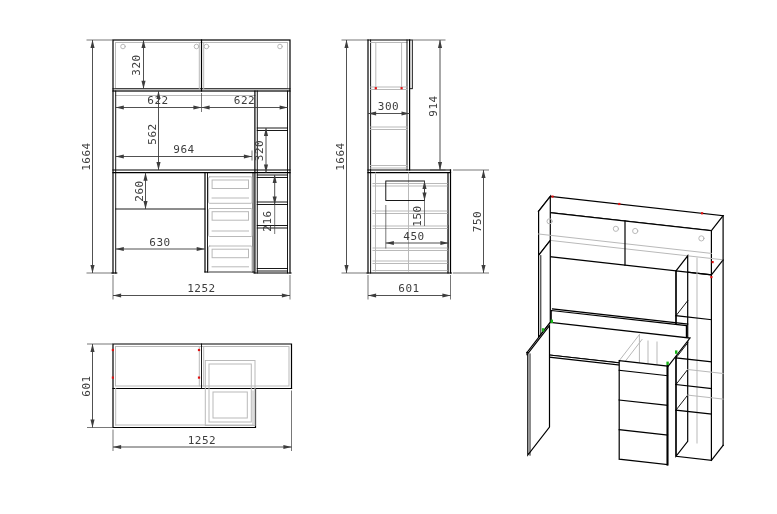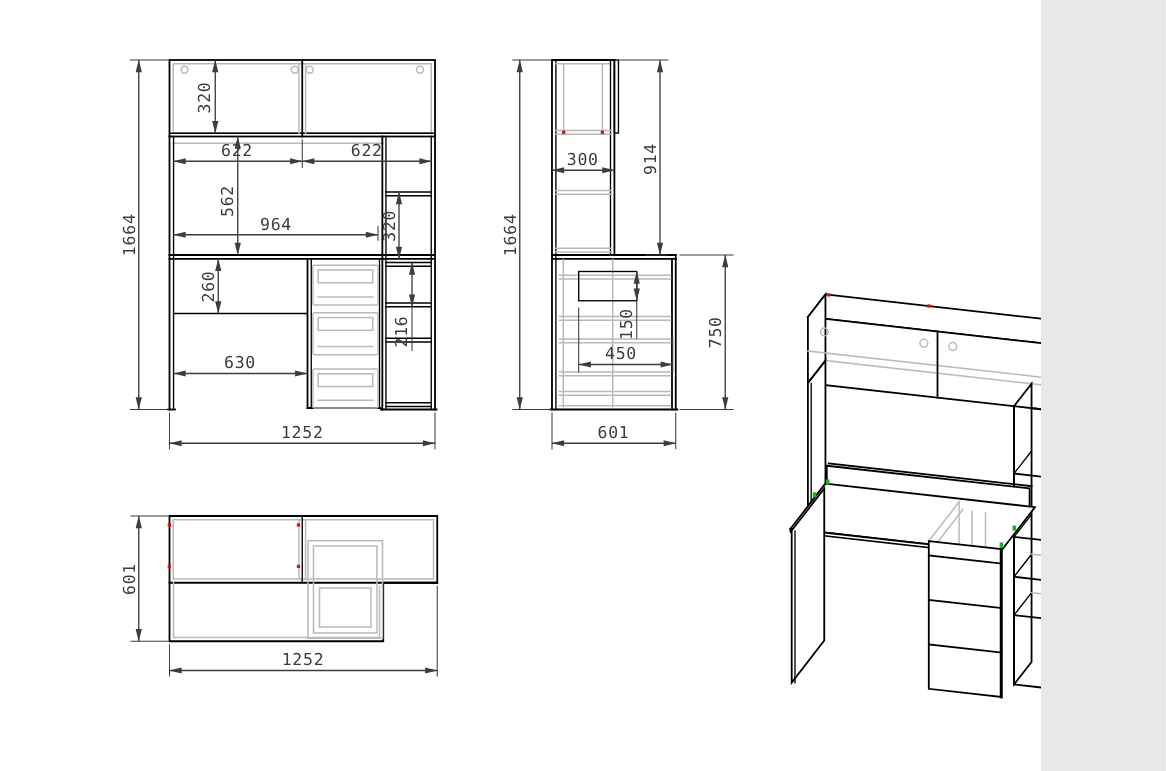--- a/index.html
+++ b/index.html
@@ -1,17 +1,17 @@
 <!DOCTYPE html>
 <html style="--outline: #000000; --hidden: #b9b9b9; --dimension: #3d3d3d; --accent-red: #e01010; --accent-green: #18b418; --background: #ffffff;"><head>
 <meta charset="utf-8">
 <style>
   html,body{margin:0;padding:0;background:#e8e8e8;}
   .canvas{
-    width:694px;height:514px;
+    width:777px;height:514px;
     background:var(--background,#ffffff);
     position:relative;overflow:hidden;
     font-family:"DejaVu Sans Mono","Liberation Mono",monospace;
   }
   svg{display:block}
   
   .ln{stroke:var(--outline,#000);stroke-width:1.2;fill:none;stroke-linecap:square}
   .lt{stroke:var(--outline,#000);stroke-width:.9;fill:none;stroke-linecap:square}
   .fw{fill:#fff}
   

